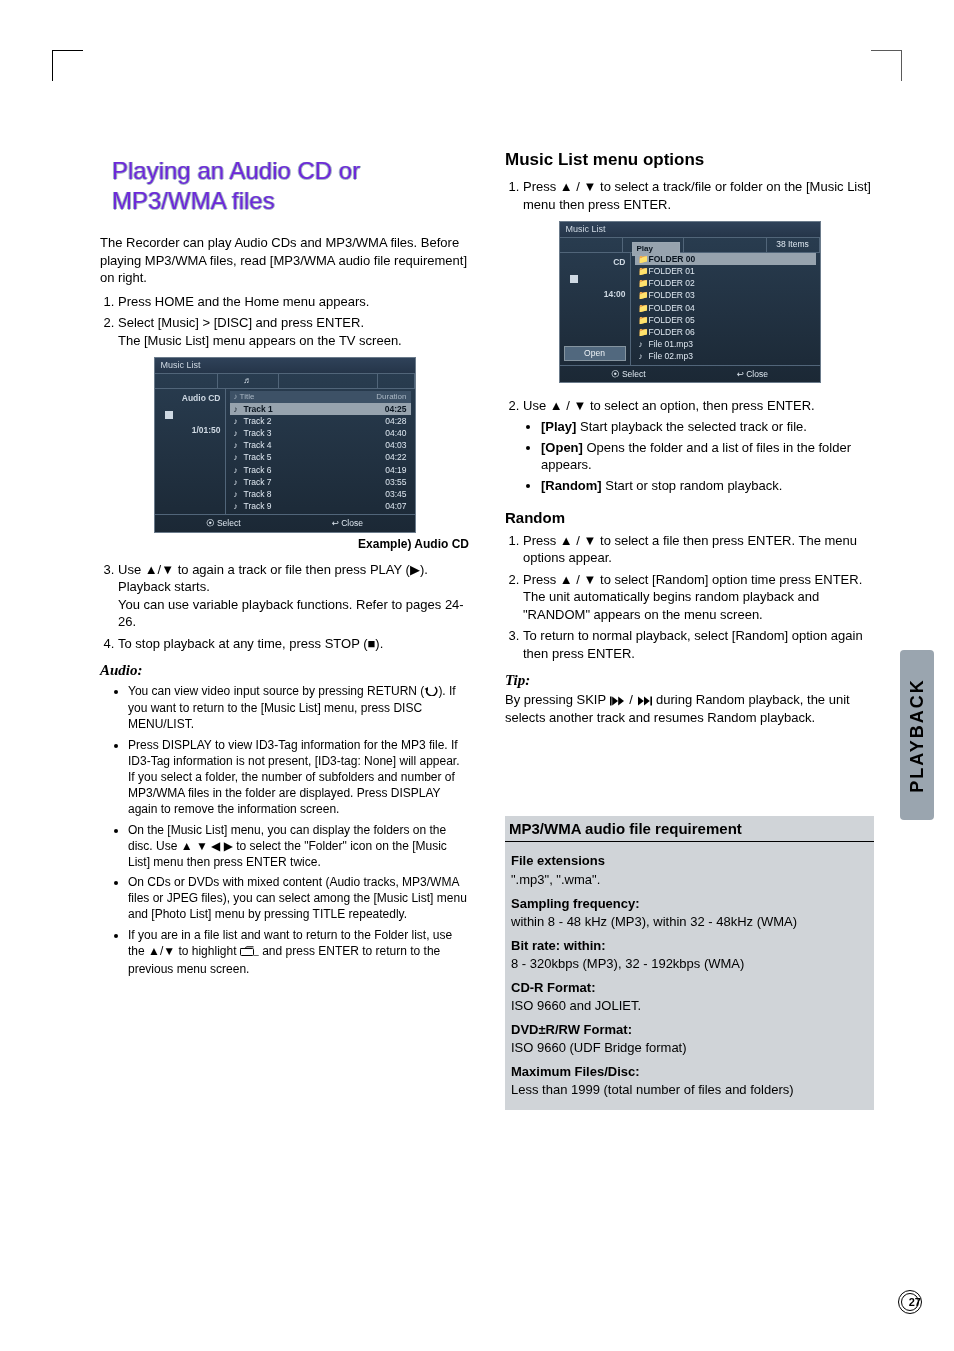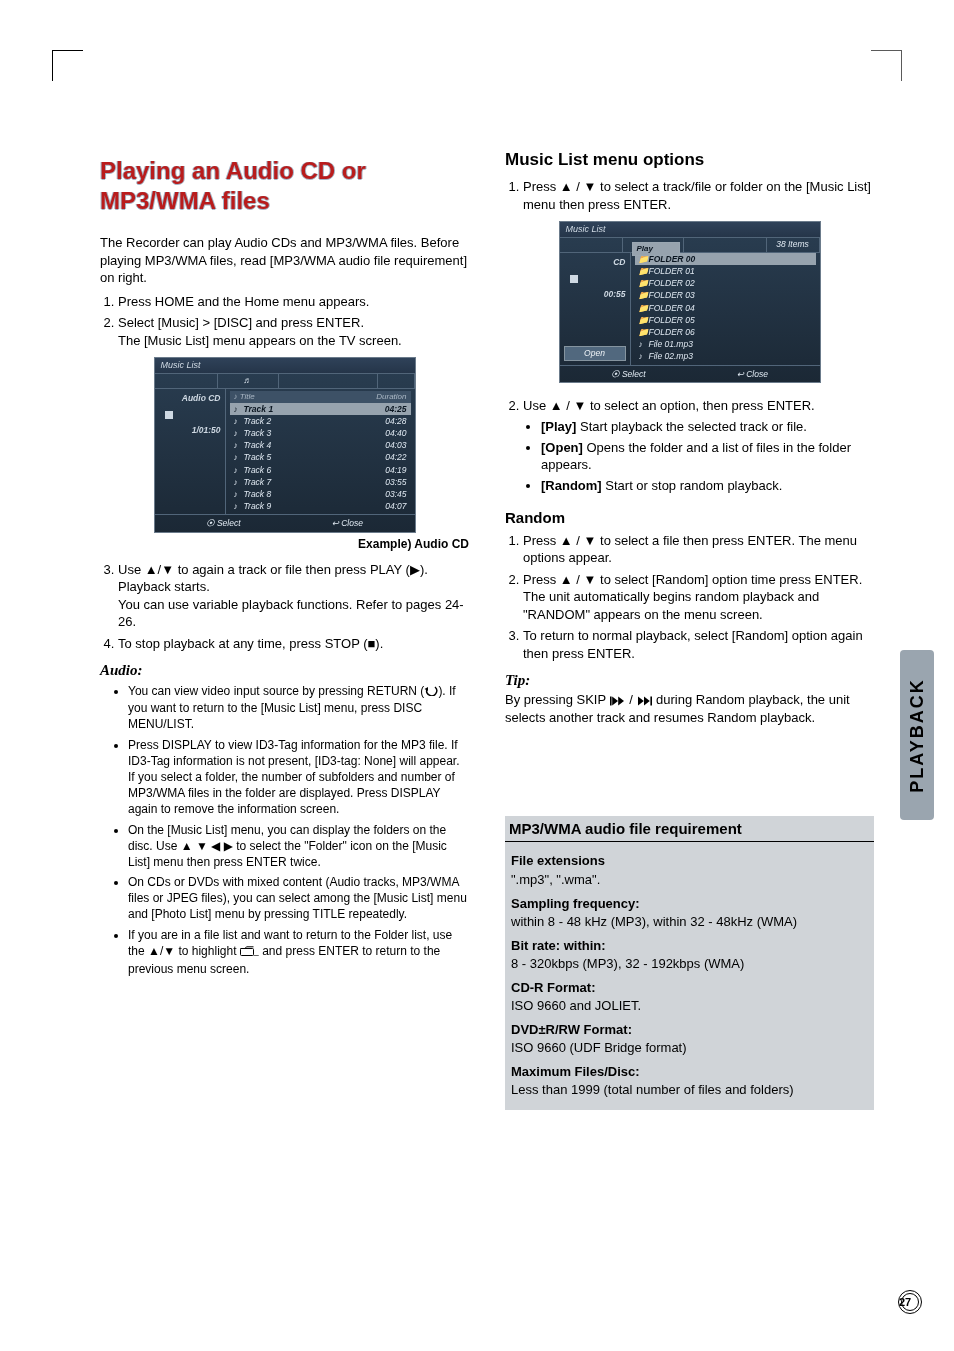--- a/index.html
+++ b/index.html
@@ -29,24 +29,24 @@
   .columns {
     display: flex;
     gap: 36px;
   }
   .col {
     flex: 1;
     min-width: 0;
   }
   h1.main-title {
     font-size: 24px;
-    font-weight: bold;
-    margin: 6px 0 18px 0;
+    font-weight: normal;
+    margin: 6px 0 18px 12px;
     line-height: 1.25;
-    color: #b91c1c;
+    color: #6d28d9;
     text-shadow: 1px 0 #a5b6c7, -1px 0 #a5b6c7, 0 1px #a5b6c7;
   }
   h2.section {
     font-size: 17px;
     font-weight: bold;
     margin: 0 0 8px 0;
   }
   h3.sub {
     font-size: 14px;
     font-weight: bold;
@@ -95,21 +95,20 @@
 
   
   .osd {
     margin: 8px auto 2px auto;
     width: 260px;
     border: 1px solid #6b7b8b;
     background: linear-gradient(#2a3e52, #1b2835);
     color: #cfd9e3;
     font-size: 8.5px;
     line-height: 1.2;
-    font-style: italic;
   }
   .osd-title {
     padding: 2px 6px;
     font-size: 9px;
     color: #cfd9e3;
     background: linear-gradient(#2f4259, #253549);
     border-bottom: 1px solid #516579;
   }
   .osd-tabrow {
     display:flex;
@@ -243,21 +242,21 @@
     text-align:center;
   }
   .page-num {
     position:absolute;
     right: 32px;
     bottom: 26px;
     width: 22px;
     height: 22px;
     border: 1.5px solid #000;
     border-radius: 50%;
-    text-align:left;
+    text-align:right;
     font-size: 11px;
     line-height:22px;
     font-weight:bold;
   }
   .page-num::after{
     content:"";
     position:absolute;
     inset:2px;
     border:1px solid #000;
     border-radius:50%;
@@ -405,21 +404,21 @@
         <div class="osd-tabrow">
           <div style="width:62px;"></div>
           <div class="tab"><span class="icon-glyph">♬</span></div>
           <div style="flex:1"></div>
           <div class="tab" style="width:52px;">38 Items</div>
         </div>
         <div class="osd-body">
           <div class="osd-side">
             <div class="label">CD</div>
             <div class="stop"></div>
-            <div class="label" style="margin-top:2px;">00:55</div>
+            <div class="label" style="margin-top:2px;">14:00</div>
             <div style="flex:1"></div>
             <div class="osd-btn">Open</div>
           </div>
           <div class="osd-list" style="padding-top:0;">
             <div class="osd-row sel">
                 <span><span class="ico">📁</span><span>FOLDER 00</span></span>
               </div>
             <div class="osd-row">
                 <span><span class="ico">📁</span><span>FOLDER 01</span></span>
               </div>

